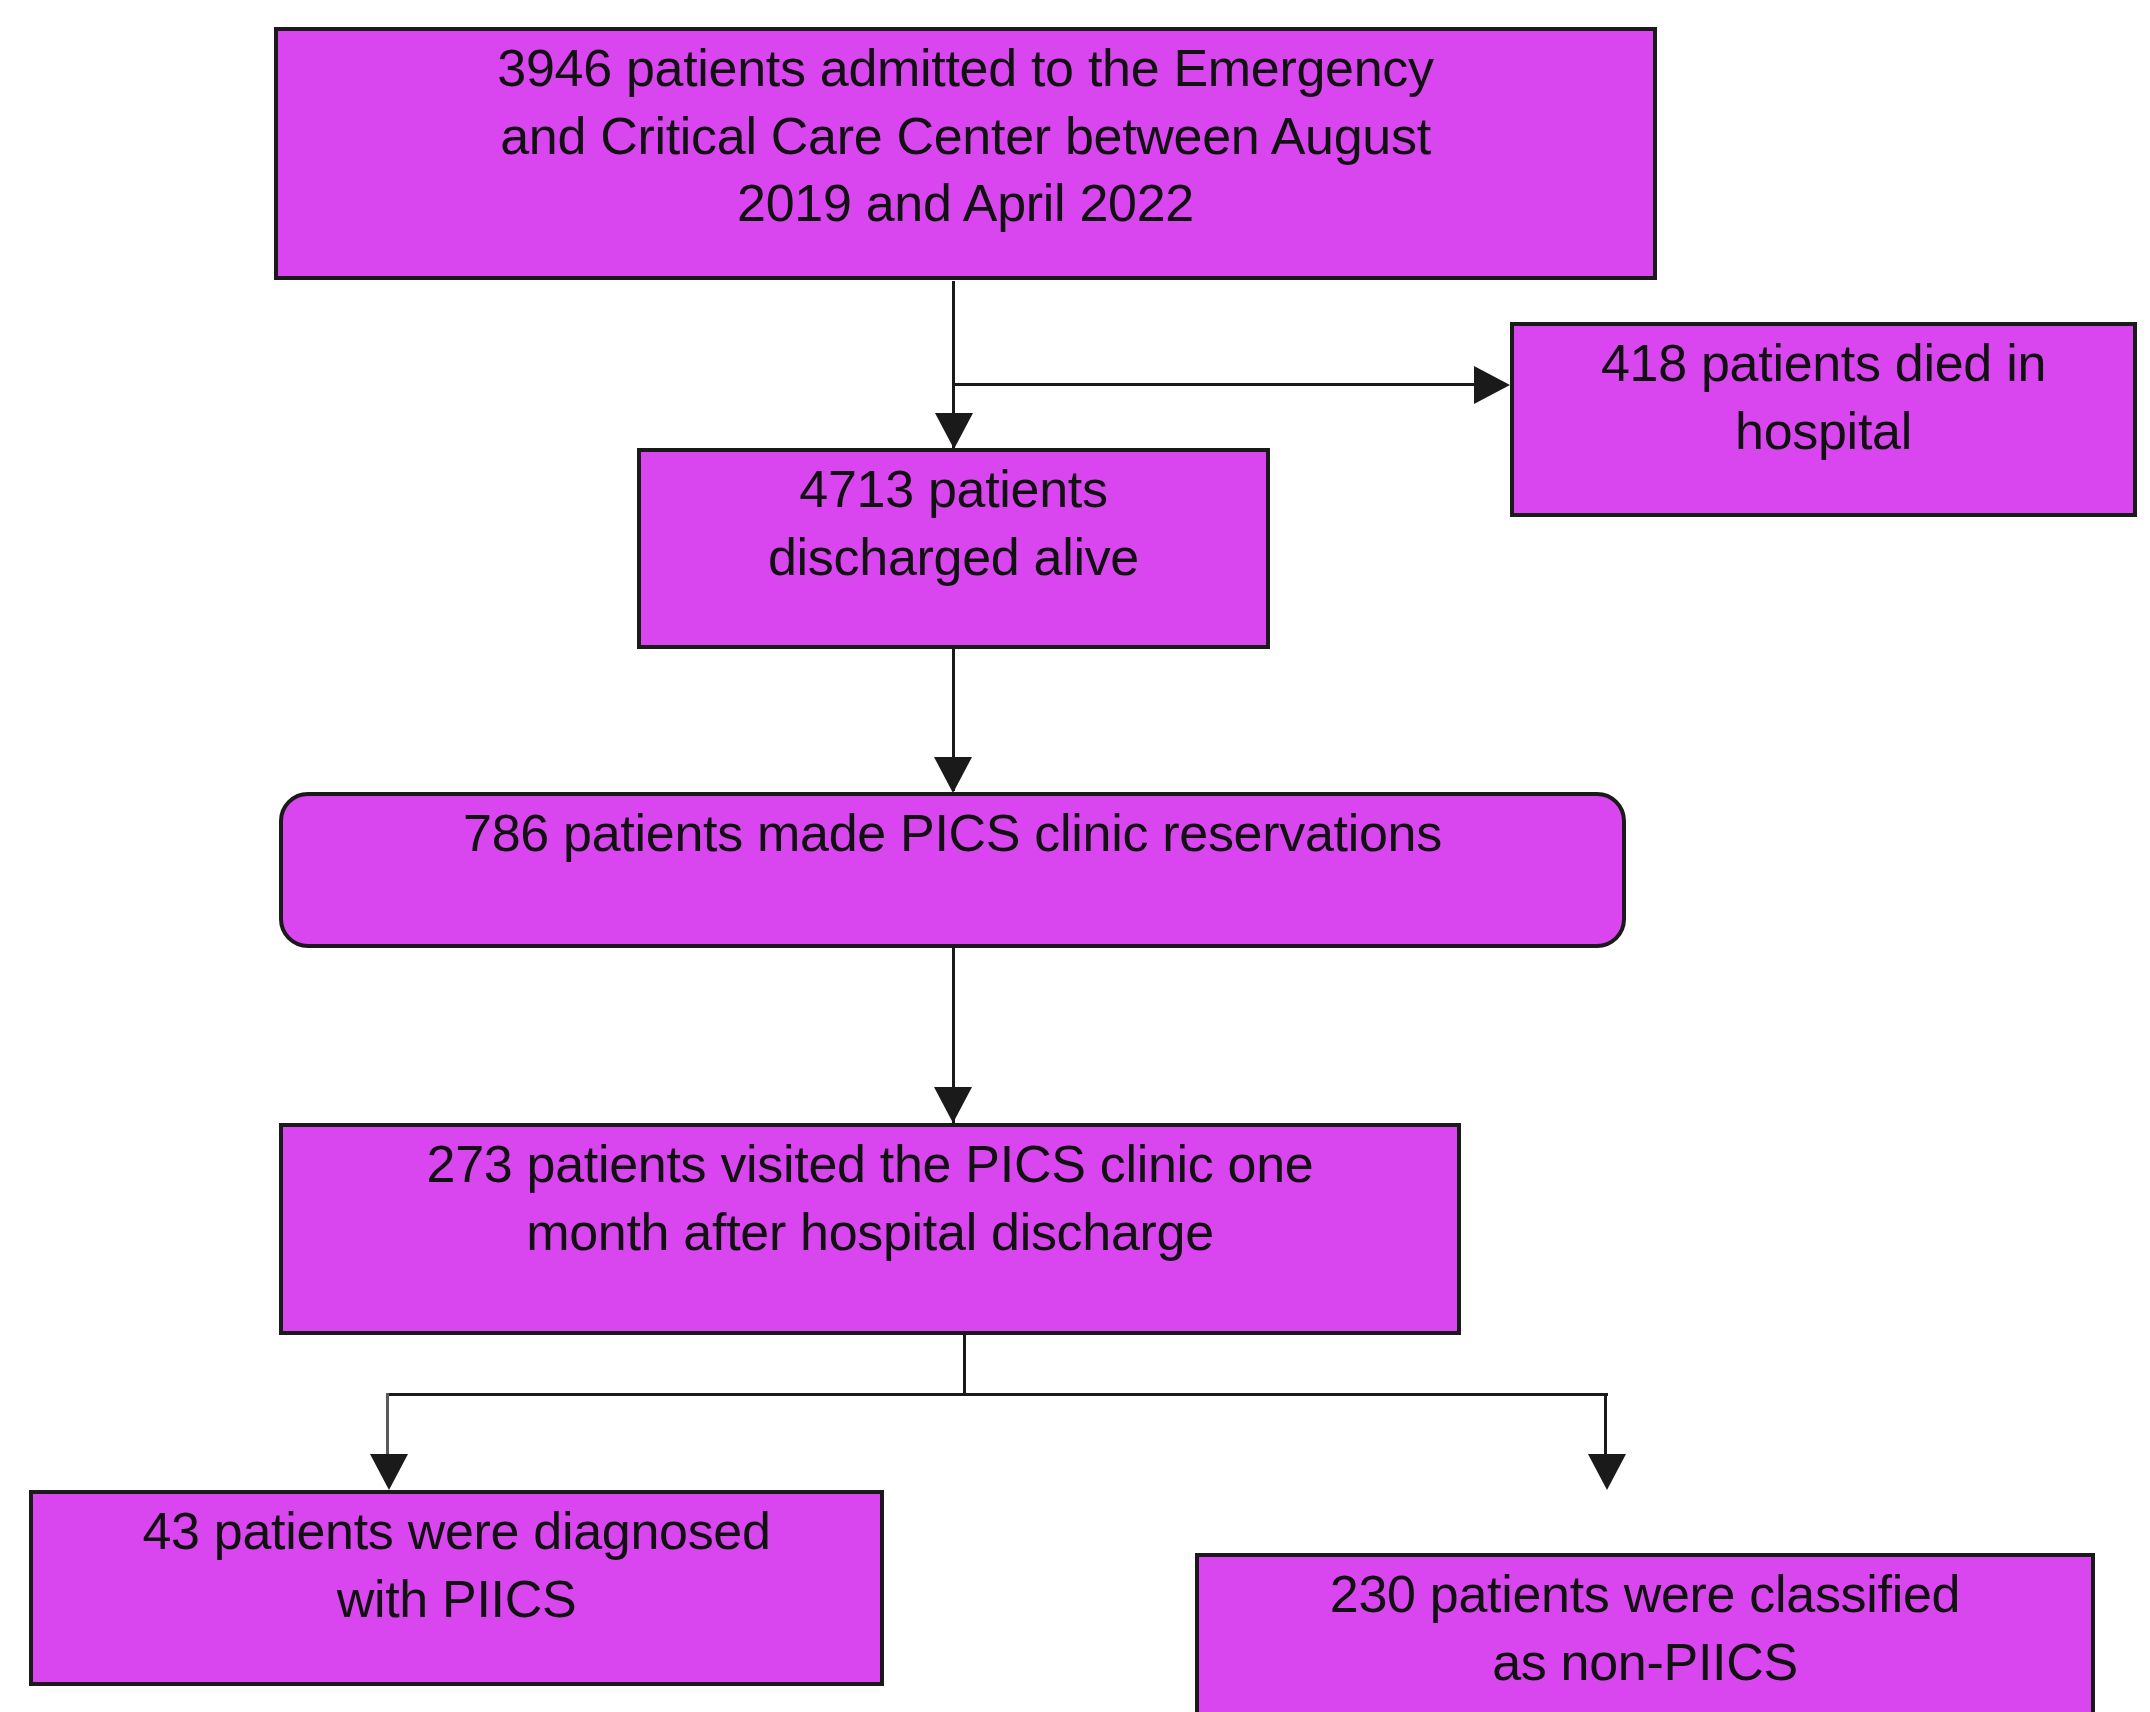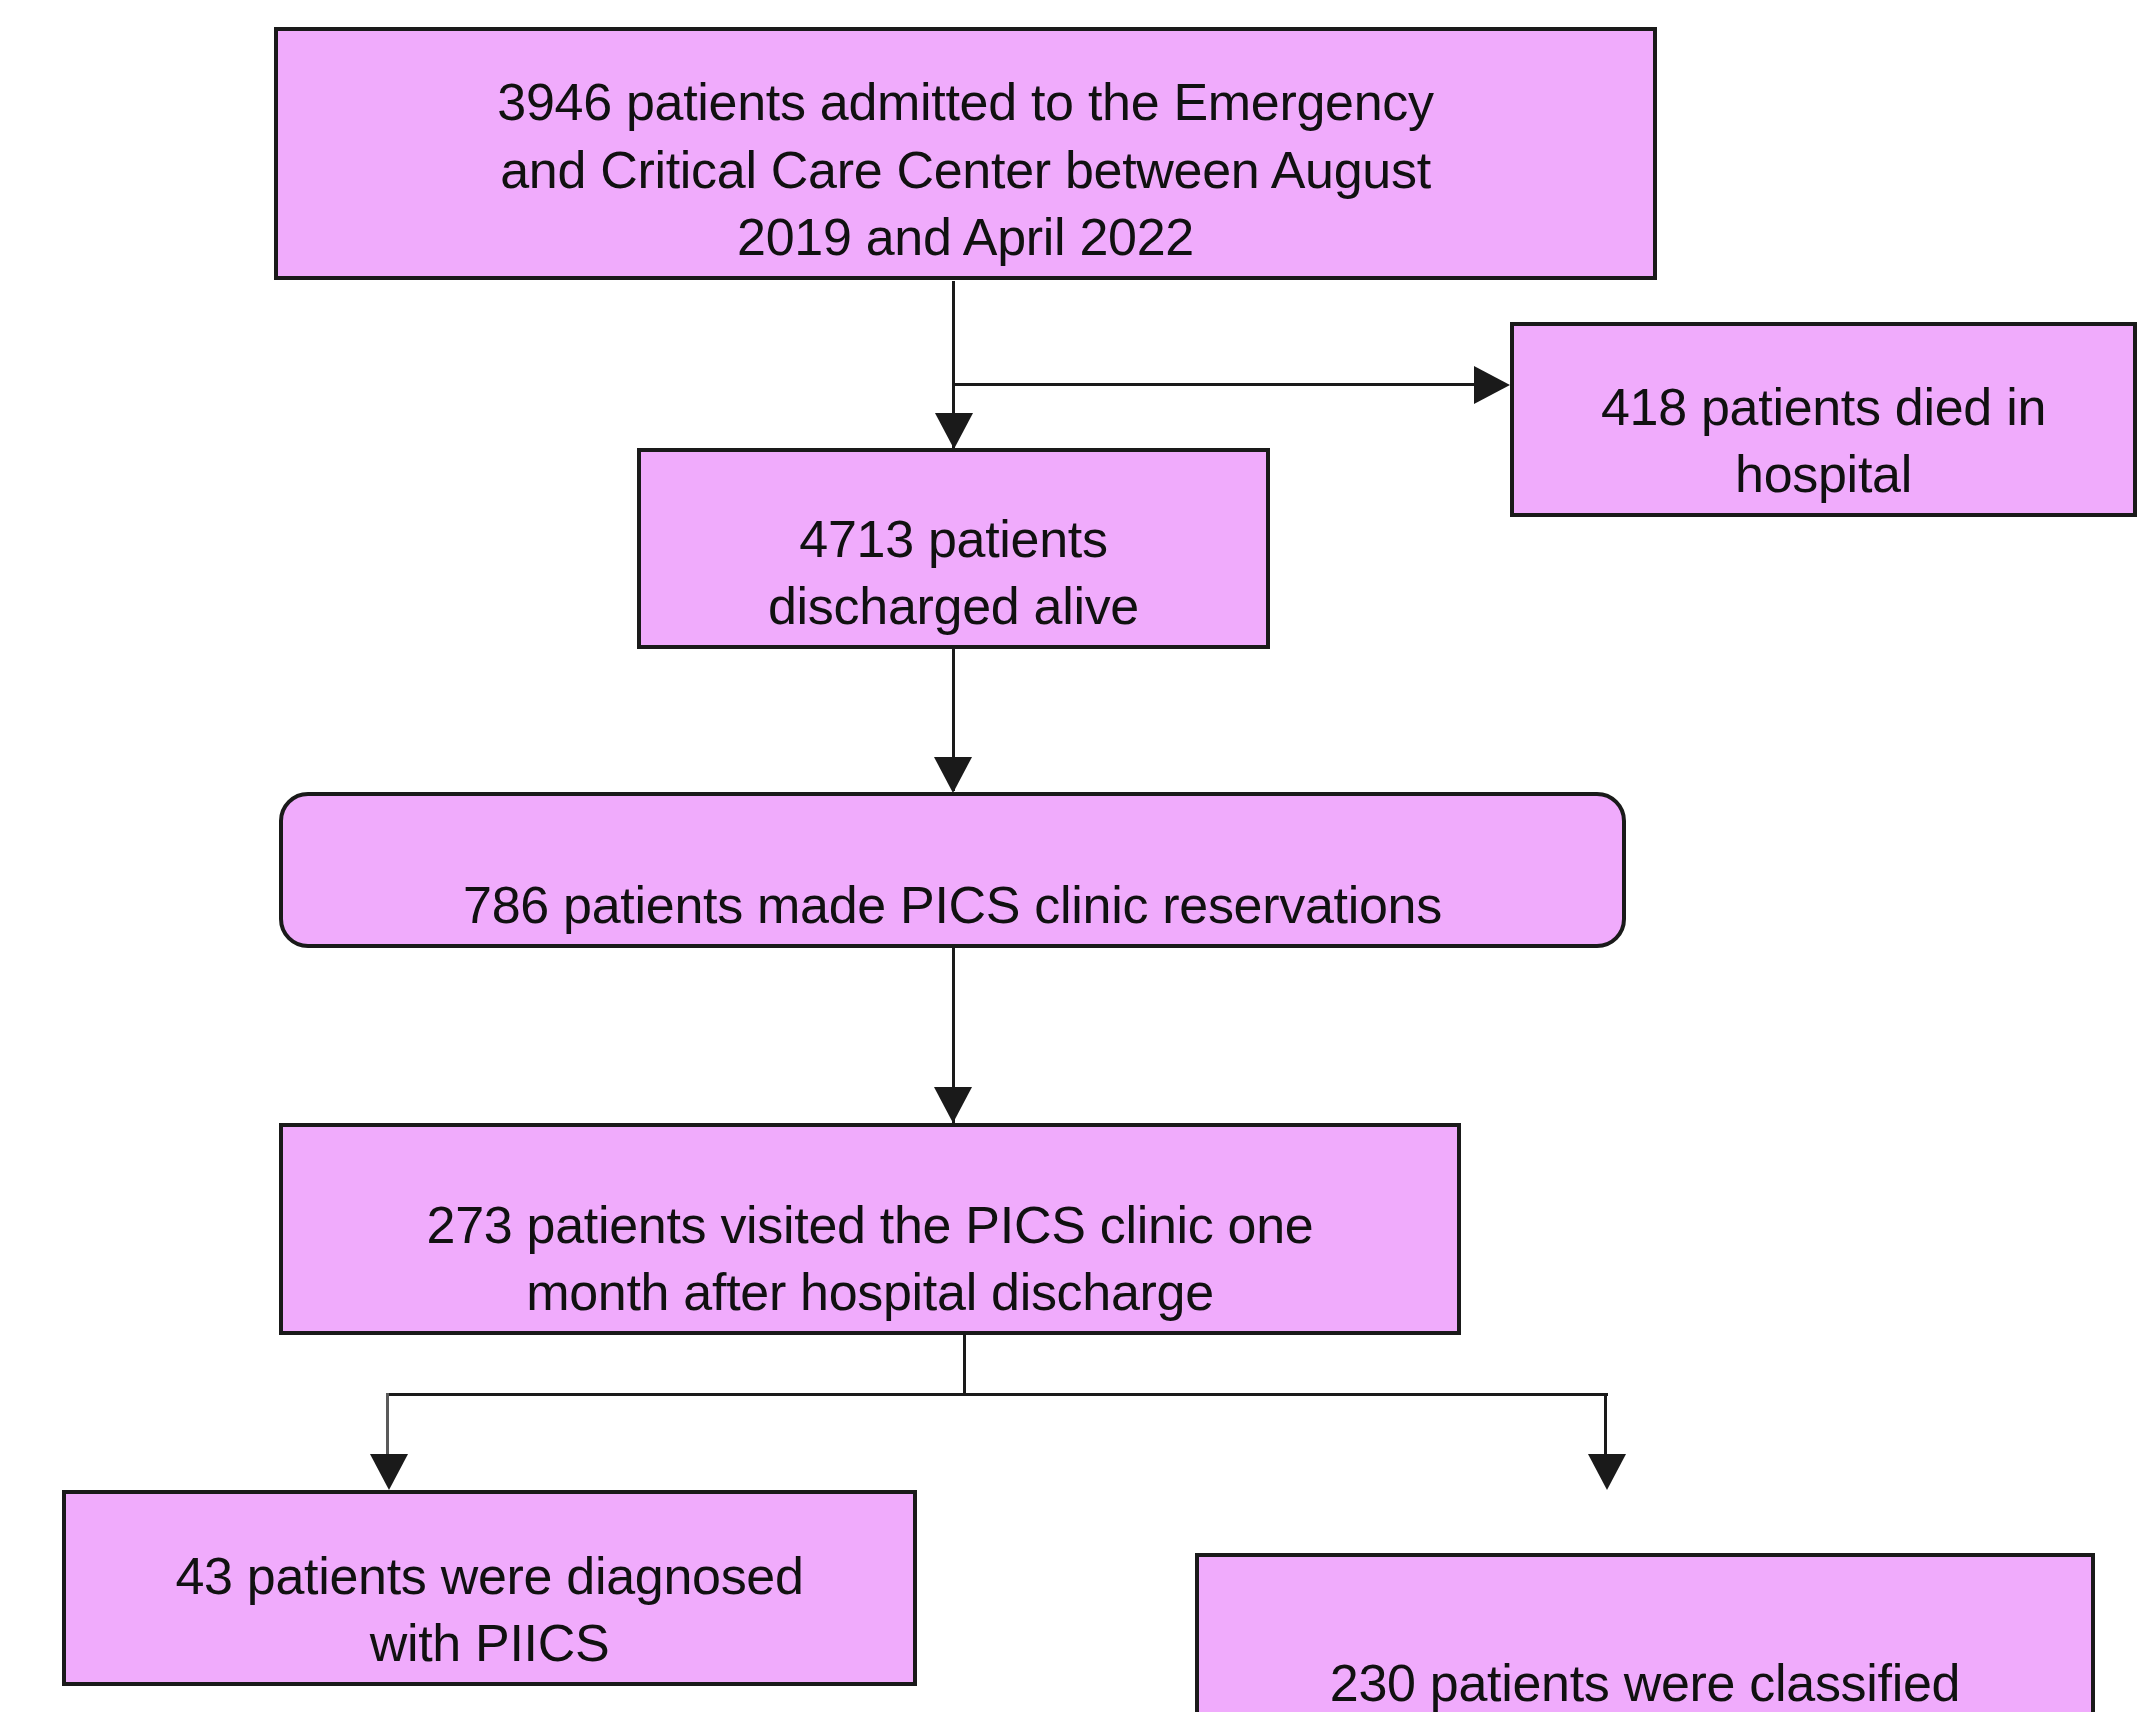--- a/index.html
+++ b/index.html
@@ -13,23 +13,23 @@
     width: 2151px;
     height: 1712px;
     background: #ffffff;
     overflow: hidden;
     font-family: "Liberation Sans", "DejaVu Sans", sans-serif;
   }
   .node {
     position: absolute;
     box-sizing: border-box;
     border: 4.1px solid #1a1a1a;
-    background: #f0abfc;
+    background: #d946ef;
     display: flex;
-    align-items: flex-end;
+    align-items: flex-start;
     justify-content: center;
     text-align: center;
     color: #111111;
     font-size: 52px;
     line-height: 1.30;
     letter-spacing: -0.3px;
     padding: 4.1px 16.4px;
     z-index: 2;
   }
   .node .txt {
@@ -113,21 +113,21 @@
 
   <div class="vline" style="left:963px; top:1335px; height:60px;"></div>
   <div class="hline" style="left:386px; top:1393px; width:1222px;"></div>
 
   <div class="vline light" style="left:386px; top:1393px; height:75px;"></div>
   <div class="arrow-down" style="left:370px; top:1454px;"></div>
 
   <div class="vline" style="left:1604px; top:1393px; height:75px;"></div>
   <div class="arrow-down" style="left:1588px; top:1454px;"></div>
 
-  <div class="node" style="left:29px; top:1490px; width:855px; height:196px;margin-left:33px;">
+  <div class="node" style="left:29px; top:1490px; width:855px; height:196px;">
     <span class="txt">43 patients were diagnosed
 with PIICS</span>
   </div>
 
   <div class="node" style="left:1195px; top:1553px; width:900px; height:240px;">
     <span class="txt">230 patients were classified
 as non-PIICS</span>
   </div>
 
 </div>

